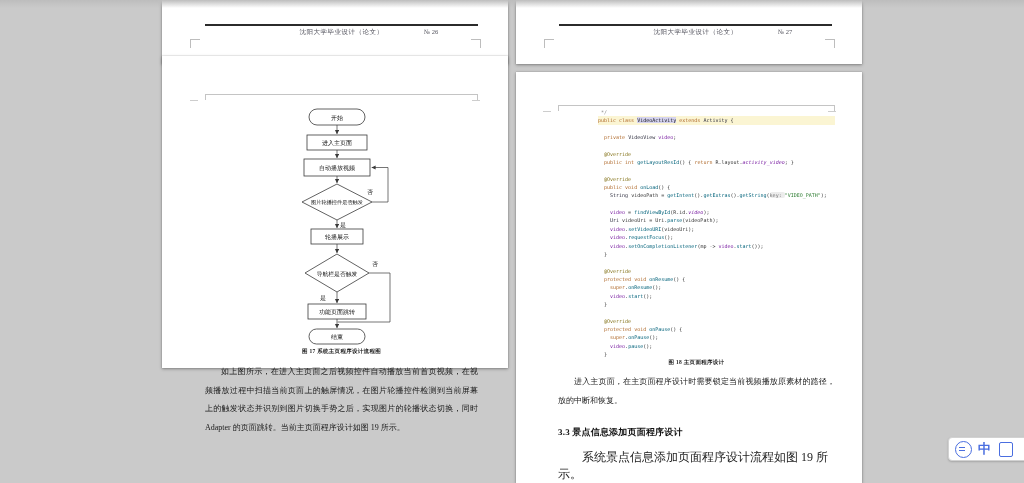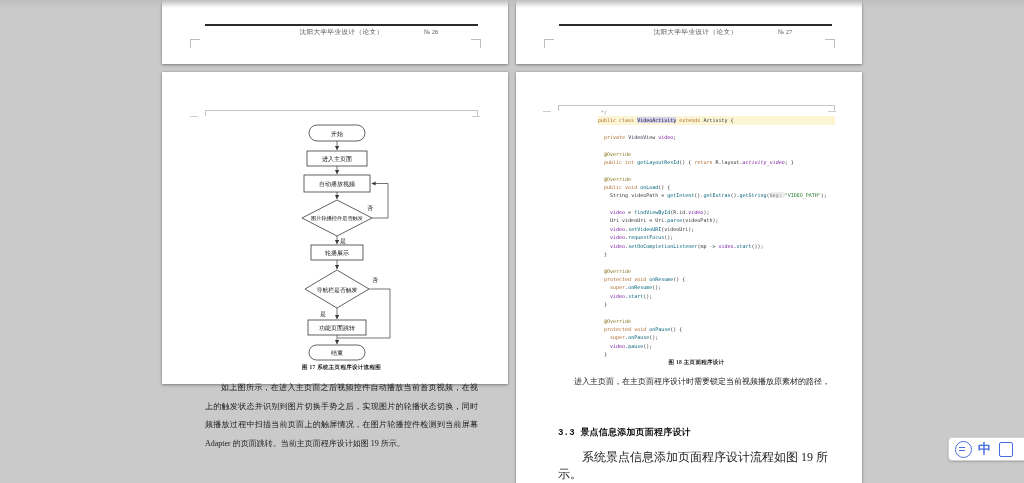--- a/index.html
+++ b/index.html
@@ -3,21 +3,21 @@
 <meta charset="utf-8">
 <style>
   html,body{margin:0;padding:0}
   body{width:1024px;height:483px;overflow:hidden;background:#cacaca;position:relative;
        font-family:"Liberation Serif",serif;}
   .topshade{position:absolute;left:0;top:0;width:1024px;height:8px;
             background:linear-gradient(#bdbdbd,rgba(189,189,189,0));pointer-events:none;z-index:9}
   .page{position:absolute;background:#fff;box-shadow:0 1px 3px rgba(0,0,0,.35),0 0 1px rgba(0,0,0,.25)}
   #page-top-left{left:162px;top:0;width:346px;height:64px}
   #page-top-right{left:516px;top:0;width:346px;height:64px}
-  #page-main-left{left:162px;top:72px;width:346px;height:312px}
+  #page-main-left{left:162px;top:56px;width:346px;height:312px}
   #page-main-right{left:516px;top:72px;width:346px;height:411px}
 
   
   .footline{position:absolute;left:43px;top:24px;width:273px;height:2px;background:#2b2b2b}
   .foottitle{position:absolute;left:43px;top:28px;width:273px;text-align:center;
              font-size:6.5px;color:#55555f;letter-spacing:.5px}
   .pno{position:absolute;left:262px;top:28px;font-size:6.5px;color:#55555f}
   .cm{position:absolute;width:9px;height:8px;border:0 solid #bdbdbd}
   .cm.bl{border-top-width:1px;border-left-width:1px}
   .cm.br{border-top-width:1px;border-right-width:1px}
@@ -48,21 +48,21 @@
   .cs-a{color:#86751d}
   .cs-t{color:#2f2f3f}
   .cs-f{color:#7a1fa2}
   .cs-fi{color:#7a1fa2;font-style:italic}
   .cs-m{color:#00627a}
   .cs-s{color:#2e7d32}
   .cs-c{color:#8a8a8a}
   .cs-h{color:#777;background:#ececec;border-radius:2px}
   .cs-S{color:#16161c;background:#d5d3ef}
 
-  .h33{position:absolute;font-family:Liberation Mono, monospace;font-weight:700;
+  .h33{position:absolute;font-family:Liberation Serif, serif;font-weight:700;
        font-size:9px;color:#111;letter-spacing:.2px}
   .para2{position:absolute;font-size:12px;color:#1b1b1b;text-indent:2em}
 
   
   .ime{position:absolute;left:948px;top:437px;width:82px;height:24px;background:#fff;
        border:1px solid #d2d2d2;border-radius:4px;box-shadow:0 1px 2px rgba(0,0,0,.18);
        display:flex;align-items:center;gap:6px;padding-left:6px;box-sizing:border-box}
   .ime-logo{width:15px;height:15px;border-radius:50%;border:1.6px solid #4a6ee0;position:relative;flex:0 0 auto}
   .ime-logo::after{content:"";position:absolute;left:3px;top:5px;width:6px;height:2px;
                    border-top:1px solid #4a6ee0;border-bottom:1px solid #4a6ee0}
@@ -135,22 +135,22 @@
       <text x="31" y="196" font-size="6">是</text>
       <text x="45" y="210" font-size="6">功能页面跳转</text>
       <text x="45" y="235" font-size="6">结束</text>
     </g>
   </svg>
 
   <div class="figcap" style="left:43px;top:292px;width:273px">图 17 系统主页程序设计流程图</div>
 
   <div class="para" style="left:43px;top:307px;width:273px">
       <div class="pline">如上图所示，在进入主页面之后视频控件自动播放当前首页视频，在视</div>
+      <div class="pline">频播放过程中扫描当前页面上的触屏情况，在图片轮播控件检测到当前屏幕</div>
       <div class="pline">上的触发状态并识别到图片切换手势之后，实现图片的轮播状态切换，同时</div>
-      <div class="pline">频播放过程中扫描当前页面上的触屏情况，在图片轮播控件检测到当前屏幕</div>
       <div class="pline">Adapter 的页面跳转。当前主页面程序设计如图 19 所示。</div>
     </div>
 </div>
 
 <div class="page" id="page-main-right">
   <div class="tbound" style="top:33px;left:42px;width:277px"></div>
   <div class="omark" style="left:27px;top:39px"></div>
   <div class="omark" style="left:312px;top:39px"></div>
 
   <div class="code">
@@ -183,20 +183,21 @@
       <div class="cline"><span class="cs-p">  </span><span class="cs-k">protected void </span><span class="cs-m">onPause</span><span class="cs-p">() {</span></div>
       <div class="cline"><span class="cs-p">    </span><span class="cs-k">super</span><span class="cs-p">.</span><span class="cs-m">onPause</span><span class="cs-p">();</span></div>
       <div class="cline"><span class="cs-p">    </span><span class="cs-f">video</span><span class="cs-p">.</span><span class="cs-m">pause</span><span class="cs-p">();</span></div>
       <div class="cline"><span class="cs-p">  }</span></div>
     </div>
 
   <div class="figcap" style="left:42px;top:287px;width:277px">图 18 主页面程序设计</div>
 
   <div class="para" style="left:42px;top:301px;width:277px">
       <div class="pline">进入主页面，在主页面程序设计时需要锁定当前视频播放原素材的路径，</div>
+      <div class="pline">放的中断和恢复。</div>
     </div>
 
   <div class="h33" style="left:42px;top:354px;width:277px">3.3 景点信息添加页面程序设计</div>
 
   <div class="para2" style="left:42px;top:377px;width:277px">系统景点信息添加页面程序设计流程如图 19 所示。</div>
 </div>
 
 <div class="ime">
   <span class="ime-logo"></span>
   <span class="ime-mode">中</span>

